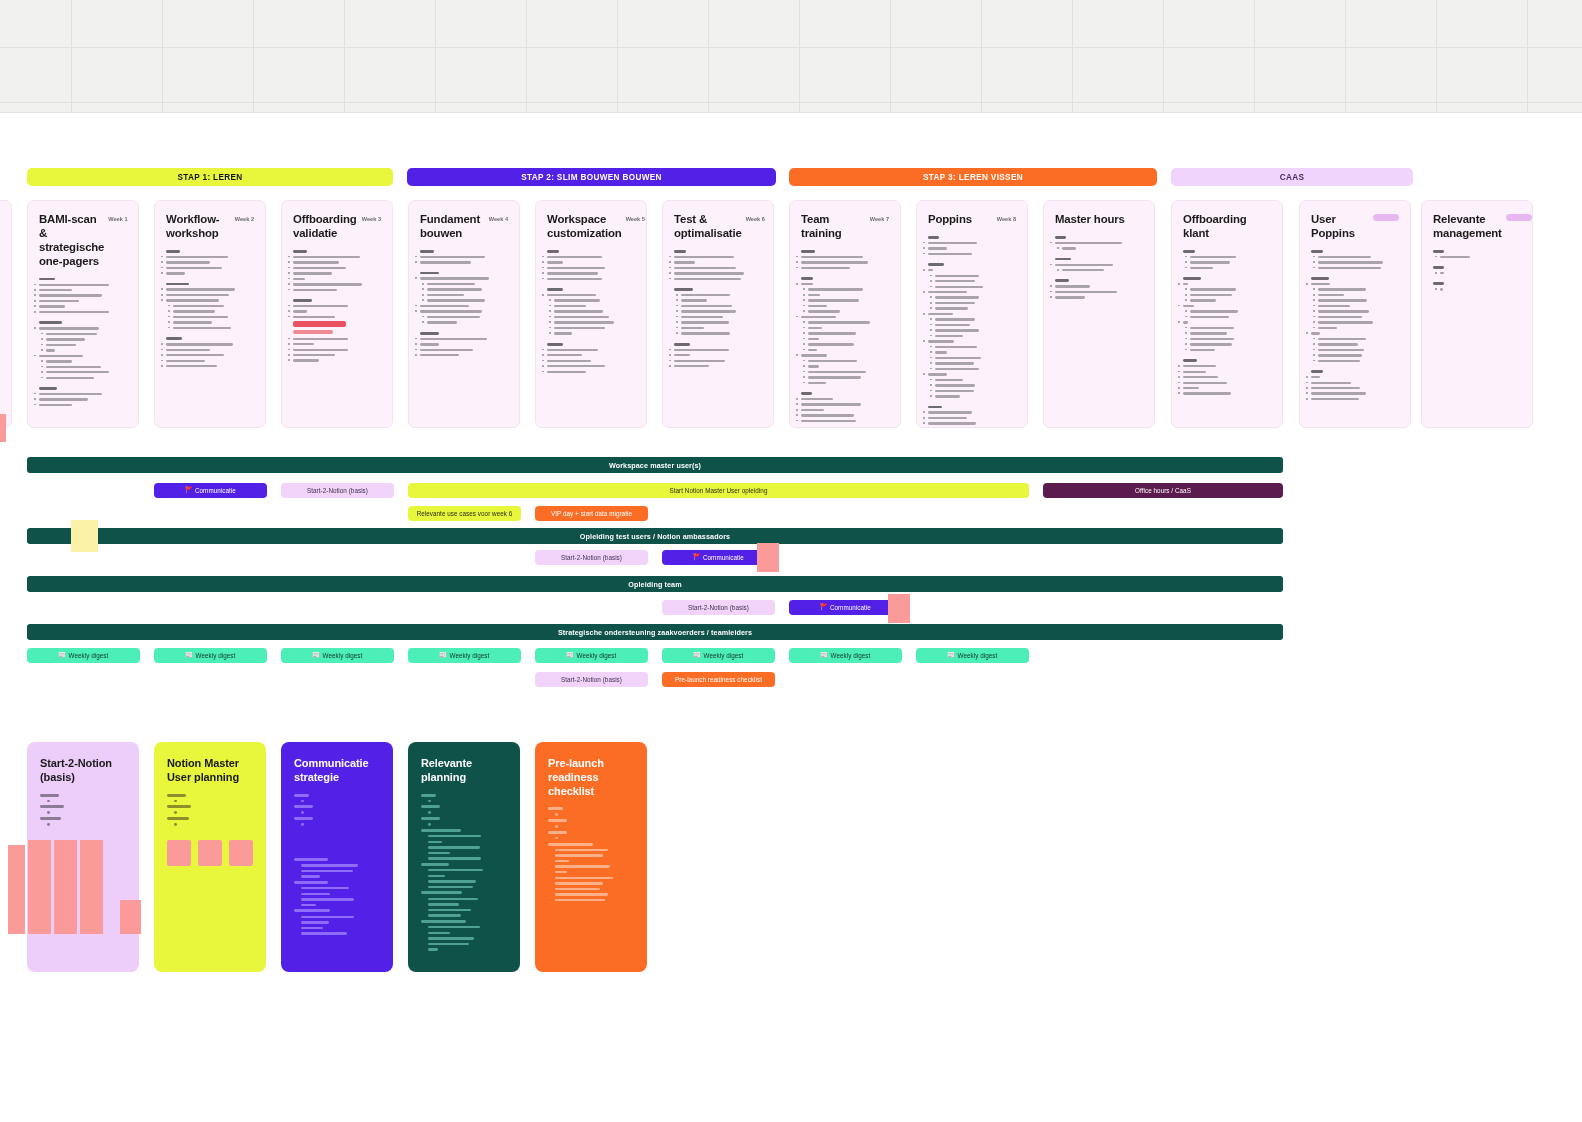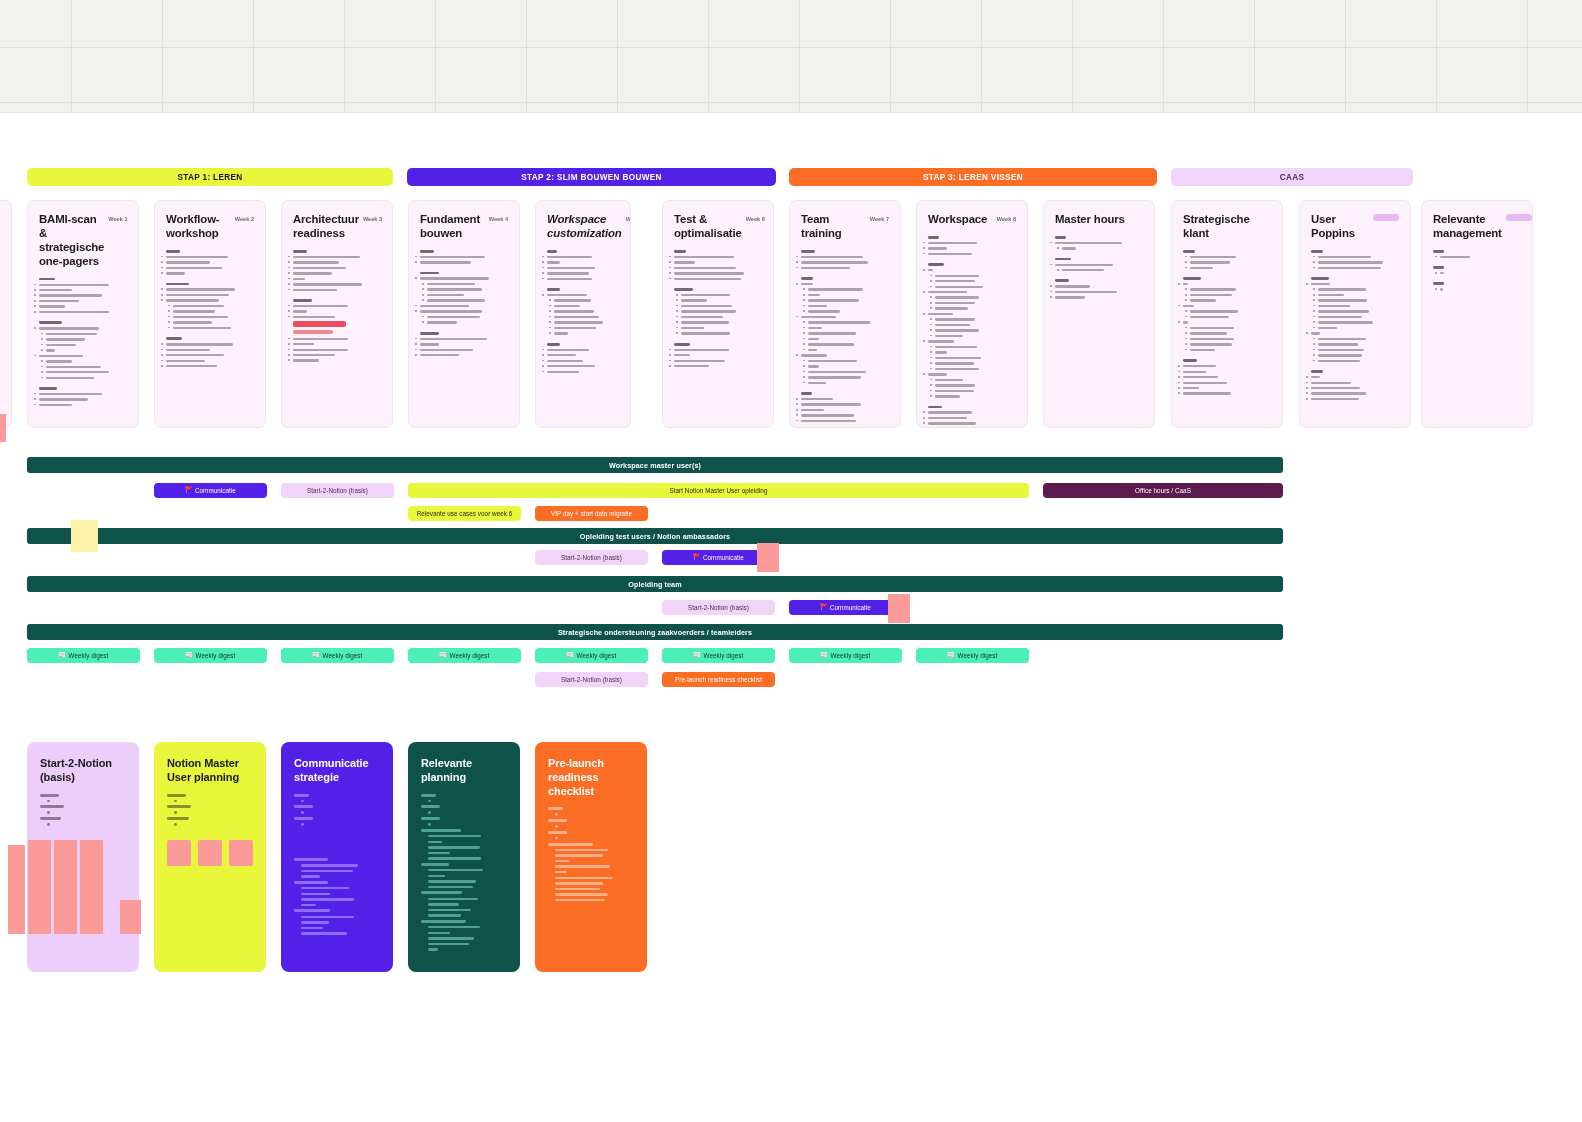--- a/index.html
+++ b/index.html
@@ -167,21 +167,21 @@
           <div class="ln h" style="width: 18%; margin-top: 8px;"></div>
           <div class="ln dot" style="width: 76%;"></div>
           <div class="ln dot" style="width: 50%;"></div>
           <div class="ln dot" style="width: 66%;"></div>
           <div class="ln dot" style="width: 44%;"></div>
           <div class="ln dot" style="width: 58%;"></div>
         </div>
       </div>
       <div class="card" style="left: 281px; width: 112px;">
         <div class="card-head">
-          <div class="card-title">Architectuur readiness</div>
+          <div class="card-title">Offboarding validatie</div>
           <div class="card-week">Week 3</div>
         </div>
         <div class="card-body">
           <div class="ln h" style="width: 16%;"></div>
           <div class="ln dot" style="width: 76%;"></div>
           <div class="ln dot" style="width: 52%;"></div>
           <div class="ln dot" style="width: 60%;"></div>
           <div class="ln dot" style="width: 44%;"></div>
           <div class="ln dot" style="width: 14%;"></div>
           <div class="ln dot" style="width: 78%;"></div>
@@ -218,21 +218,21 @@
           <div class="ln dot" style="width: 70%;"></div>
           <div class="ln dot b" style="width: 60%;"></div>
           <div class="ln dot b" style="width: 34%;"></div>
           <div class="ln h" style="width: 22%; margin-top: 8px;"></div>
           <div class="ln dot" style="width: 76%;"></div>
           <div class="ln dot" style="width: 22%;"></div>
           <div class="ln dot" style="width: 60%;"></div>
           <div class="ln dot" style="width: 44%;"></div>
         </div>
       </div>
-      <div class="card" style="left: 535px; width: 96px; font-style: italic;">
+      <div class="card" style="left: 535px; width: 112px;">
         <div class="card-head">
           <div class="card-title">Workspace customization</div>
           <div class="card-week">Week 5</div>
         </div>
         <div class="card-body">
           <div class="ln h" style="width: 14%;"></div>
           <div class="ln dot" style="width: 62%;"></div>
           <div class="ln dot" style="width: 18%;"></div>
           <div class="ln dot" style="width: 66%;"></div>
           <div class="ln dot" style="width: 58%;"></div>
@@ -315,21 +315,21 @@
           <div class="ln h" style="width: 12%; margin-top: 8px;"></div>
           <div class="ln dot" style="width: 36%;"></div>
           <div class="ln dot" style="width: 68%;"></div>
           <div class="ln dot" style="width: 26%;"></div>
           <div class="ln dot" style="width: 60%;"></div>
           <div class="ln dot" style="width: 62%;"></div>
         </div>
       </div>
       <div class="card" style="left: 916px; width: 112px;">
         <div class="card-head">
-          <div class="card-title">Workspace</div>
+          <div class="card-title">Poppins</div>
           <div class="card-week">Week 8</div>
         </div>
         <div class="card-body">
           <div class="ln h" style="width: 12%;"></div>
           <div class="ln dot" style="width: 56%;"></div>
           <div class="ln dot" style="width: 22%;"></div>
           <div class="ln dot" style="width: 50%;"></div>
           <div class="ln h" style="width: 18%; margin-top: 8px;"></div>
           <div class="ln dot" style="width: 6%;"></div>
           <div class="ln dot b" style="width: 50%;"></div>
@@ -374,21 +374,21 @@
           <div class="ln dot" style="width: 66%;"></div>
           <div class="ln dot b" style="width: 48%;"></div>
           <div class="ln h" style="width: 16%; margin-top: 8px;"></div>
           <div class="ln dot" style="width: 40%;"></div>
           <div class="ln dot" style="width: 70%;"></div>
           <div class="ln dot" style="width: 34%;"></div>
         </div>
       </div>
       <div class="card" style="left: 1171px; width: 112px;">
         <div class="card-head">
-          <div class="card-title">Strategische klant</div>
+          <div class="card-title">Offboarding klant</div>
         </div>
         <div class="card-body">
           <div class="ln h" style="width: 14%;"></div>
           <div class="ln dot b" style="width: 52%;"></div>
           <div class="ln dot b" style="width: 46%;"></div>
           <div class="ln dot b" style="width: 26%;"></div>
           <div class="ln h" style="width: 20%; margin-top: 8px;"></div>
           <div class="ln dot" style="width: 6%;"></div>
           <div class="ln dot b" style="width: 52%;"></div>
           <div class="ln dot b" style="width: 48%;"></div>

